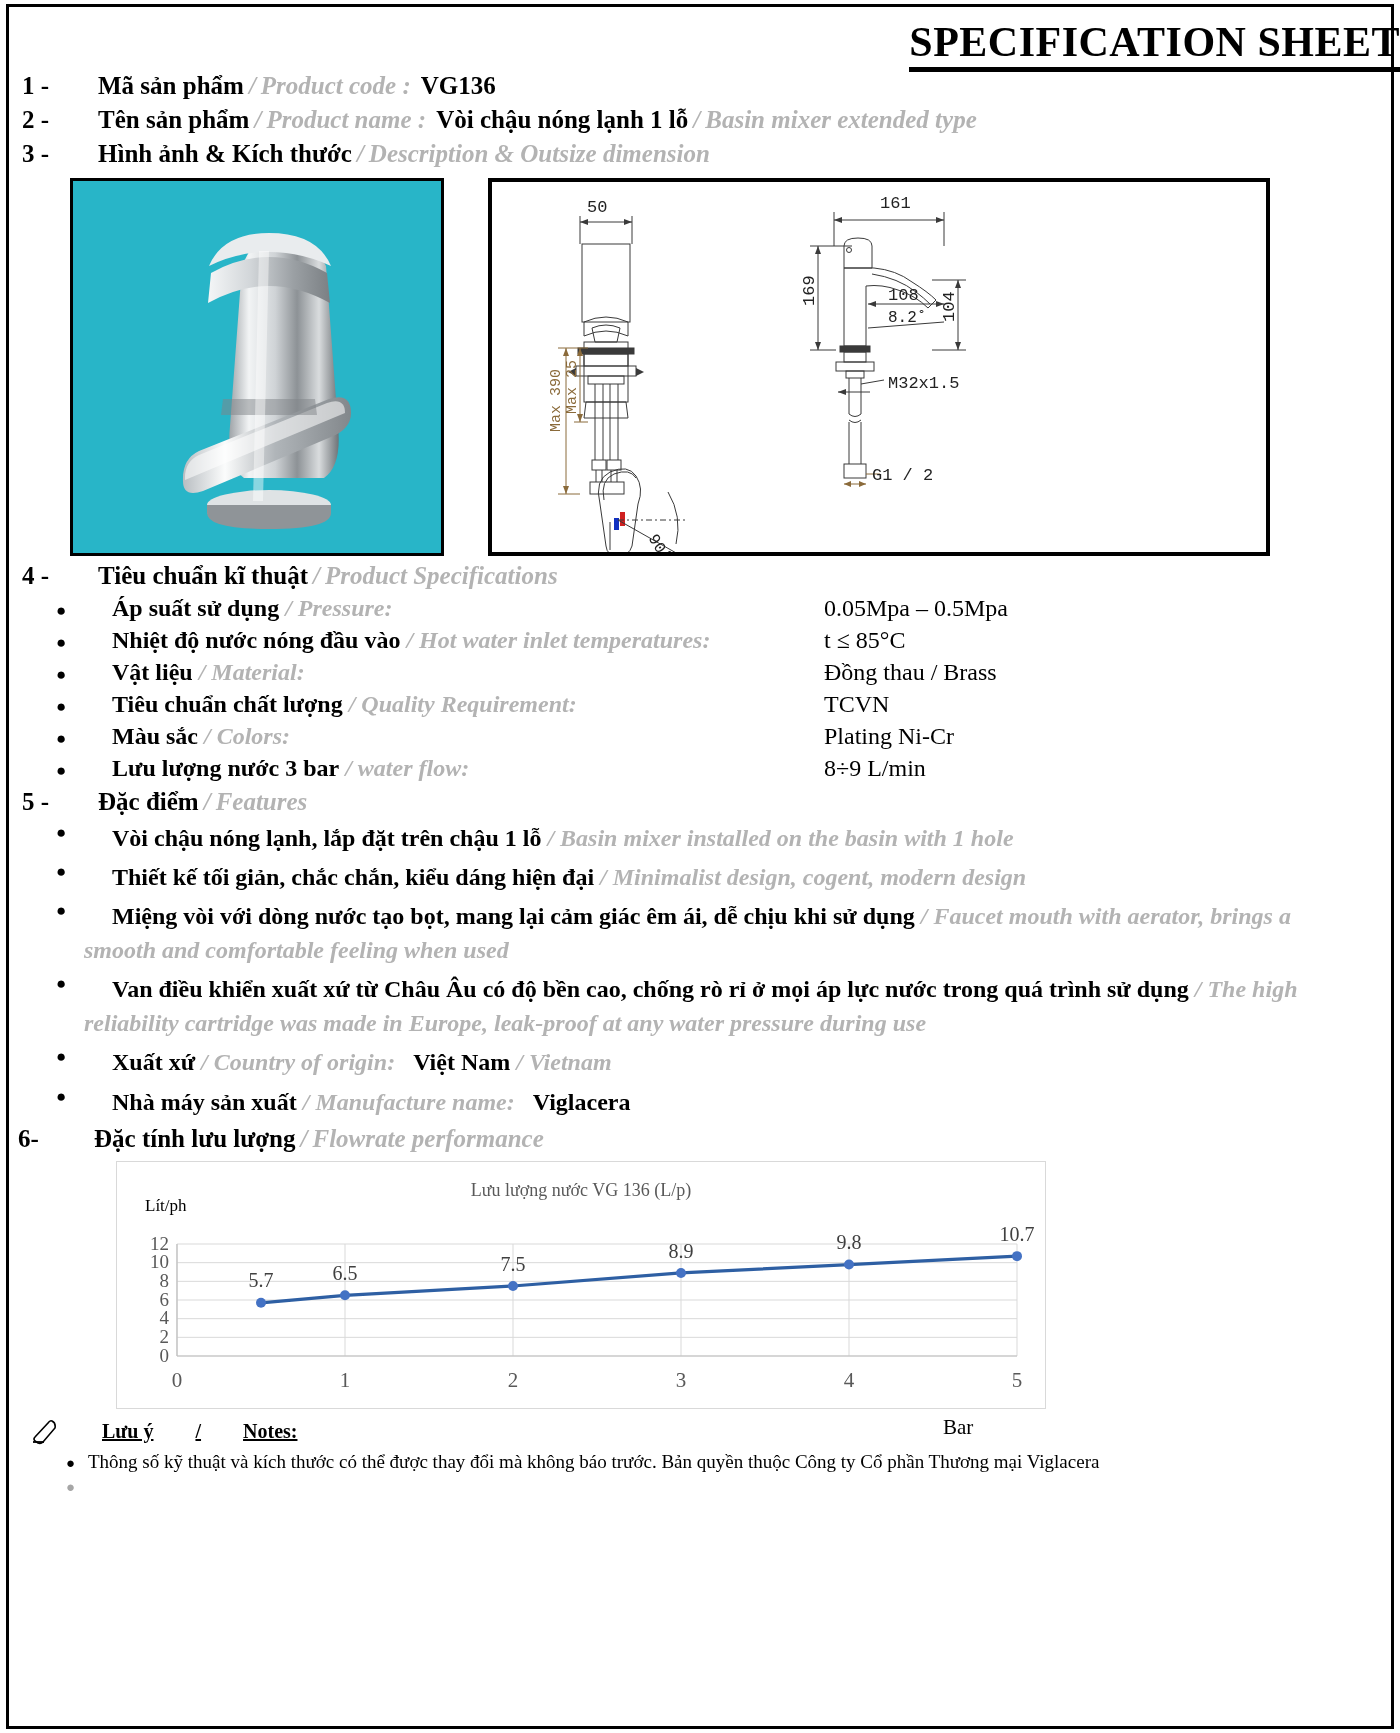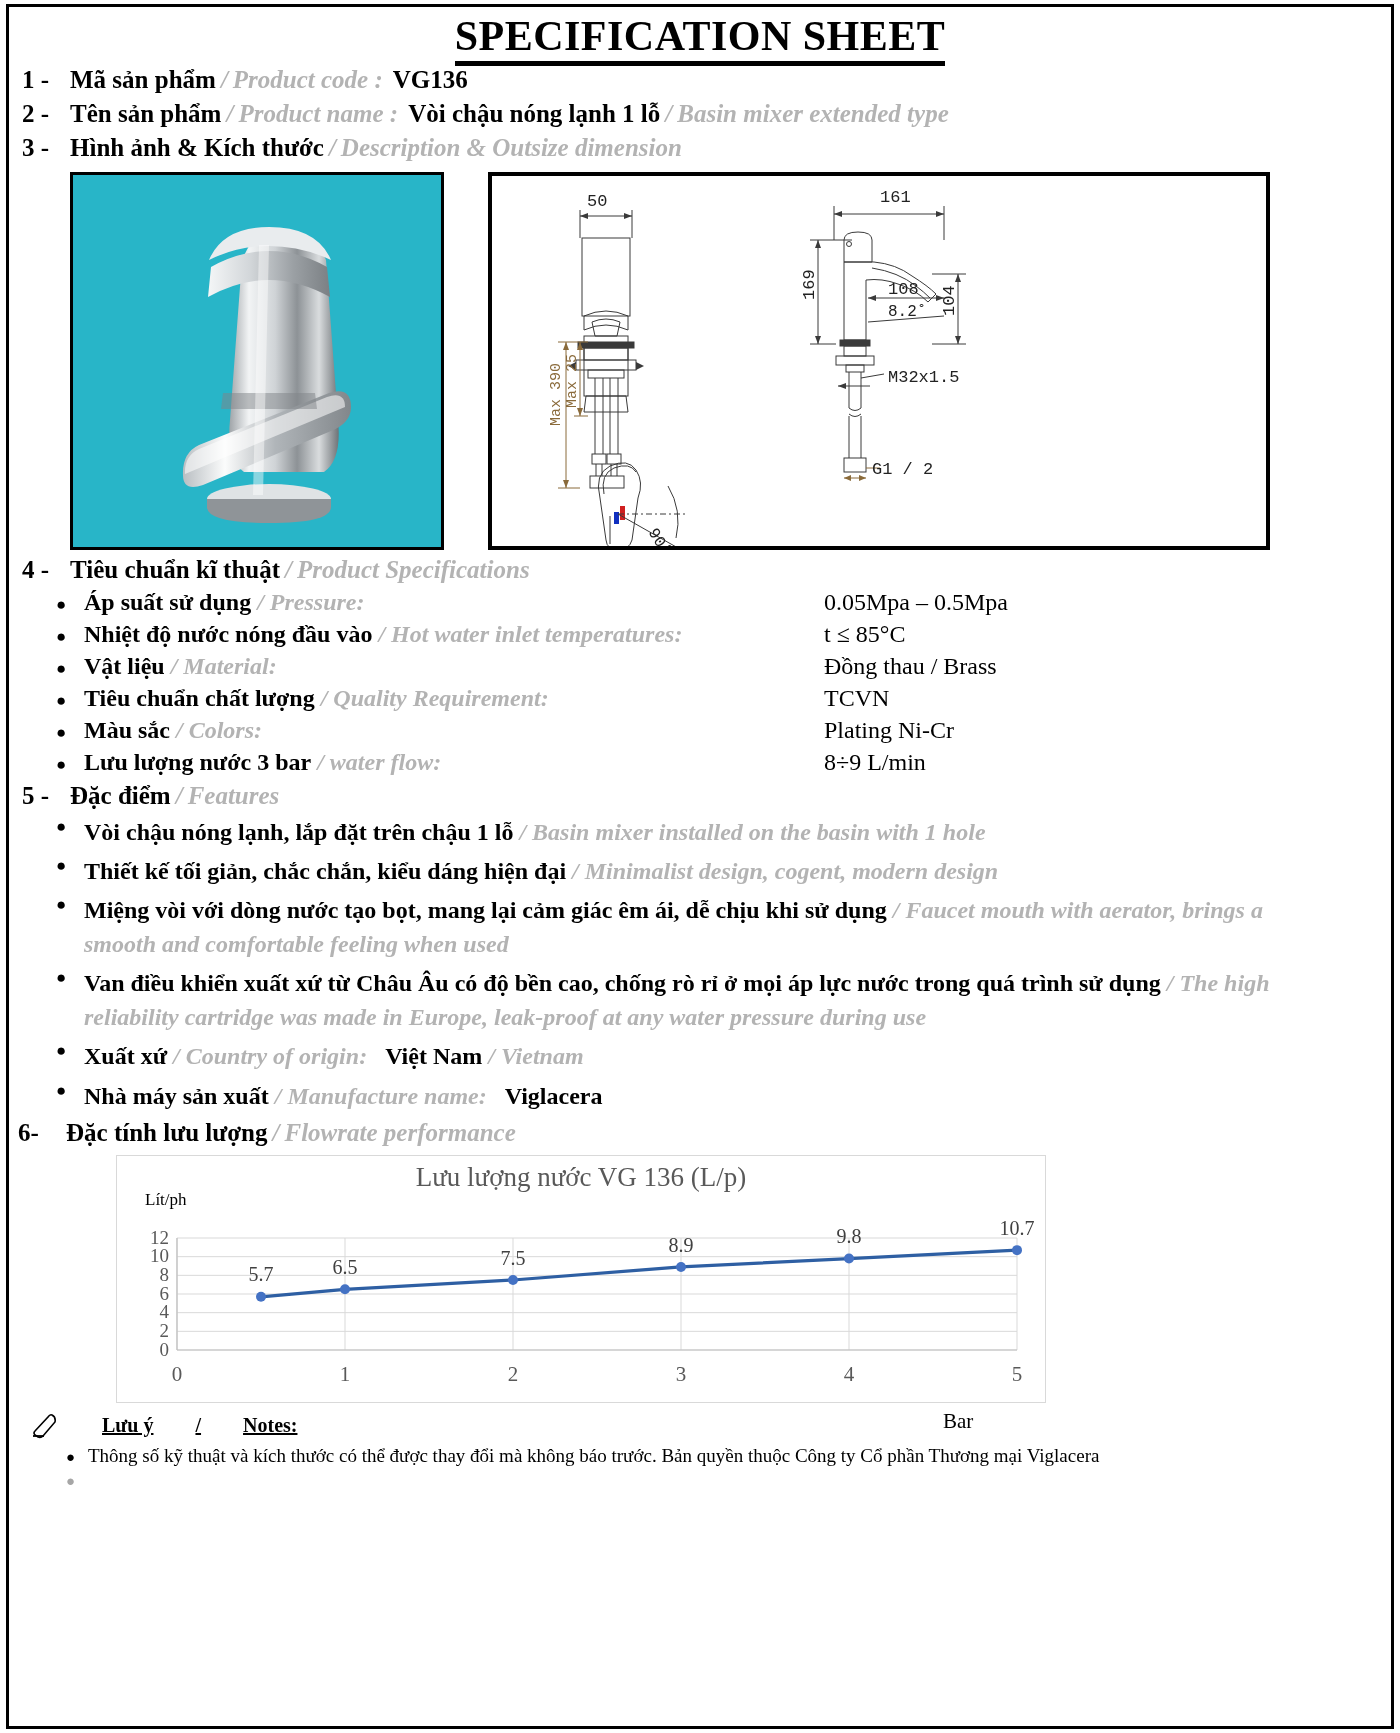--- a/index.html
+++ b/index.html
@@ -13,39 +13,39 @@
   .page-border {
     position: absolute;
     left: 6px; top: 4px;
     width: 1388px; height: 1725px;
     border: 3px solid #000;
   }
   .sheet { position: absolute; left: 0; top: 0; width: 1400px; height: 1733px; }
 
   
   .title {
-    text-align: center;
+    text-align: right;
     font-size: 42px;
     font-weight: bold;
     letter-spacing: 0.5px;
-    padding-top: 12px;
+    padding-top: 18px;
     font-family: "Liberation Serif", serif;
   }
   .title span { border-bottom: 5px solid #000; padding-bottom: 2px; }
 
   
   .numrow {
     display: flex;
     align-items: baseline;
     font-size: 25px;
     font-weight: bold;
     margin: 6px 0 0 22px;
   }
   .numrow .idx { width: 48px; flex: none; }
-  .vn { color: #000; font-weight: bold; }
+  .vn { color: #000; font-weight: bold; margin-left: 28px; }
   .en { color: #b3b3b3; font-style: italic; font-weight: bold; }
   .val { color: #000; font-weight: bold; }
   .sp { display: inline-block; width: 5px; }
 
   
   .imgrow {
     display: flex;
     gap: 44px;
     margin: 10px 0 0 70px;
   }
@@ -93,23 +93,23 @@
 
   
   .chart-wrap {
     position: relative;
     width: 930px; height: 248px;
     margin: 8px 0 0 116px;
     border: 1px solid #d9d9d9;
     background: #fff;
   }
   .chart-title {
-    position: absolute; left: 0; right: 0; top: 6px;
+    position: absolute; left: 0; right: 0; top: 18px;
     text-align: center;
-    font-size: 27px;
+    font-size: 18px;
     color: #595959;
     font-family: "Liberation Serif", serif;
   }
   .ylabel {
     position: absolute; left: 28px; top: 34px;
     font-size: 17px; color: #000;
   }
   .xlabel {
     position: absolute; left: 826px; top: 216px;
     font-size: 21px; color: #000; margin-top: 37px;

